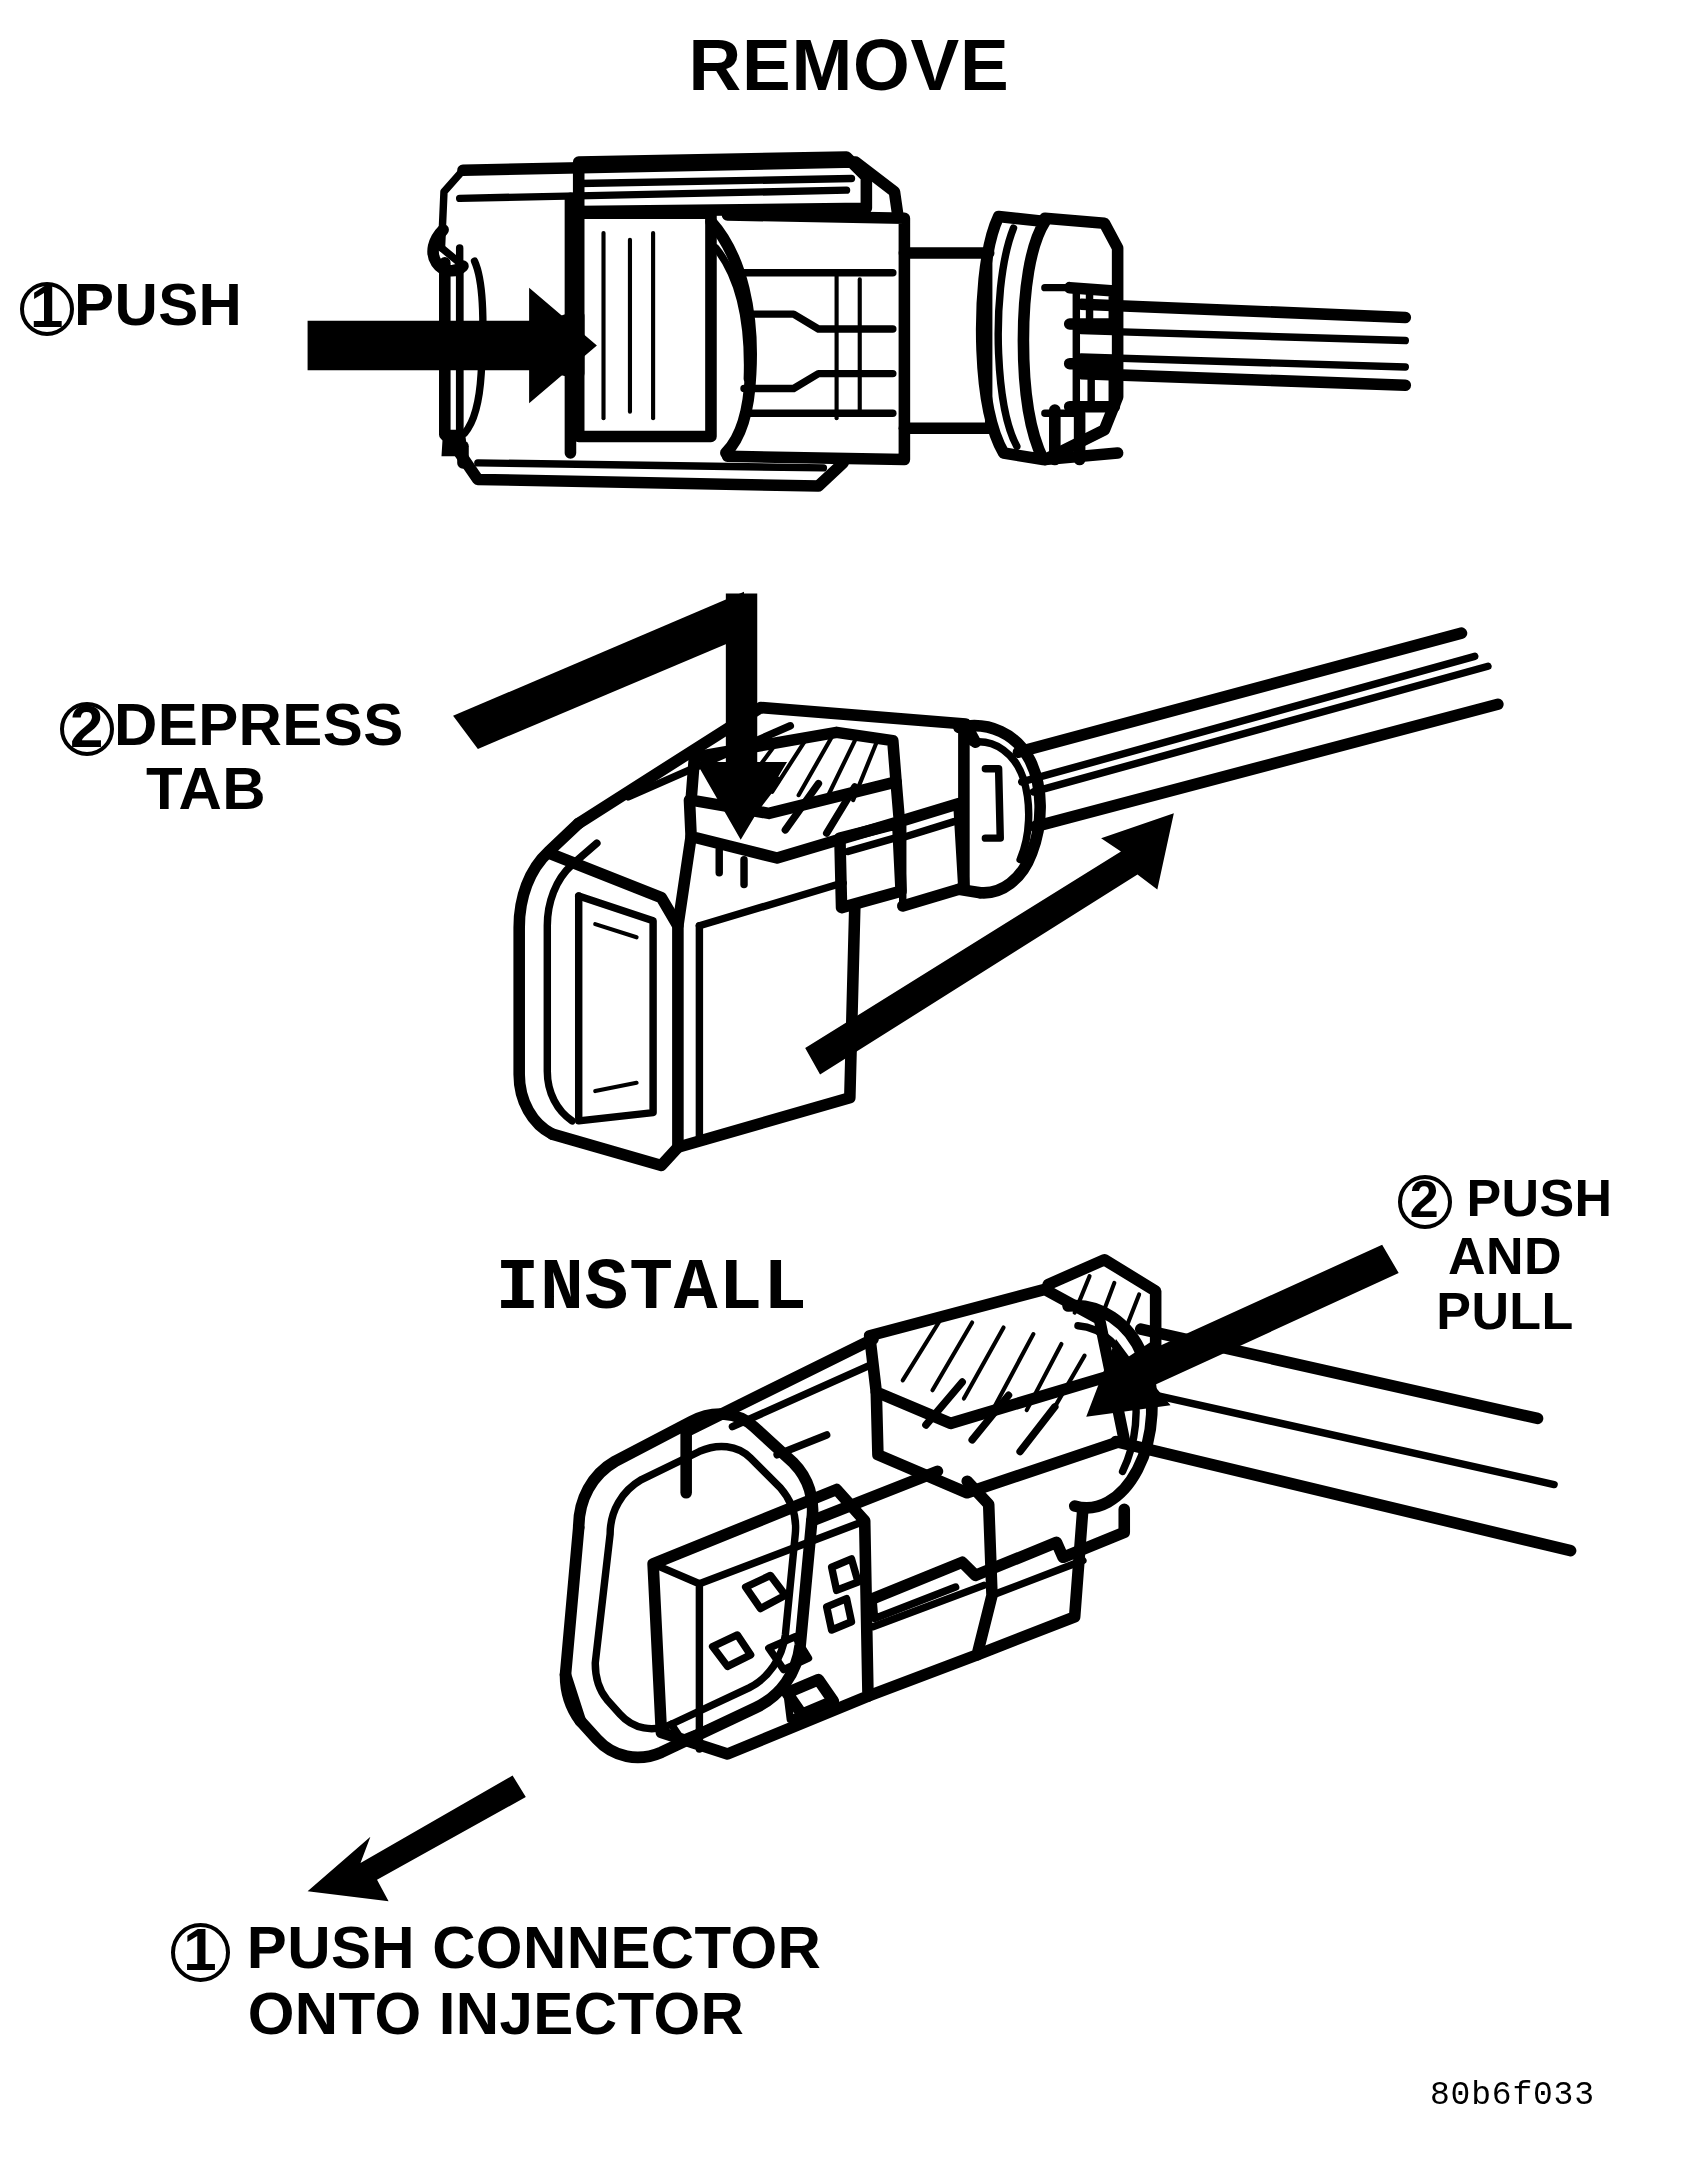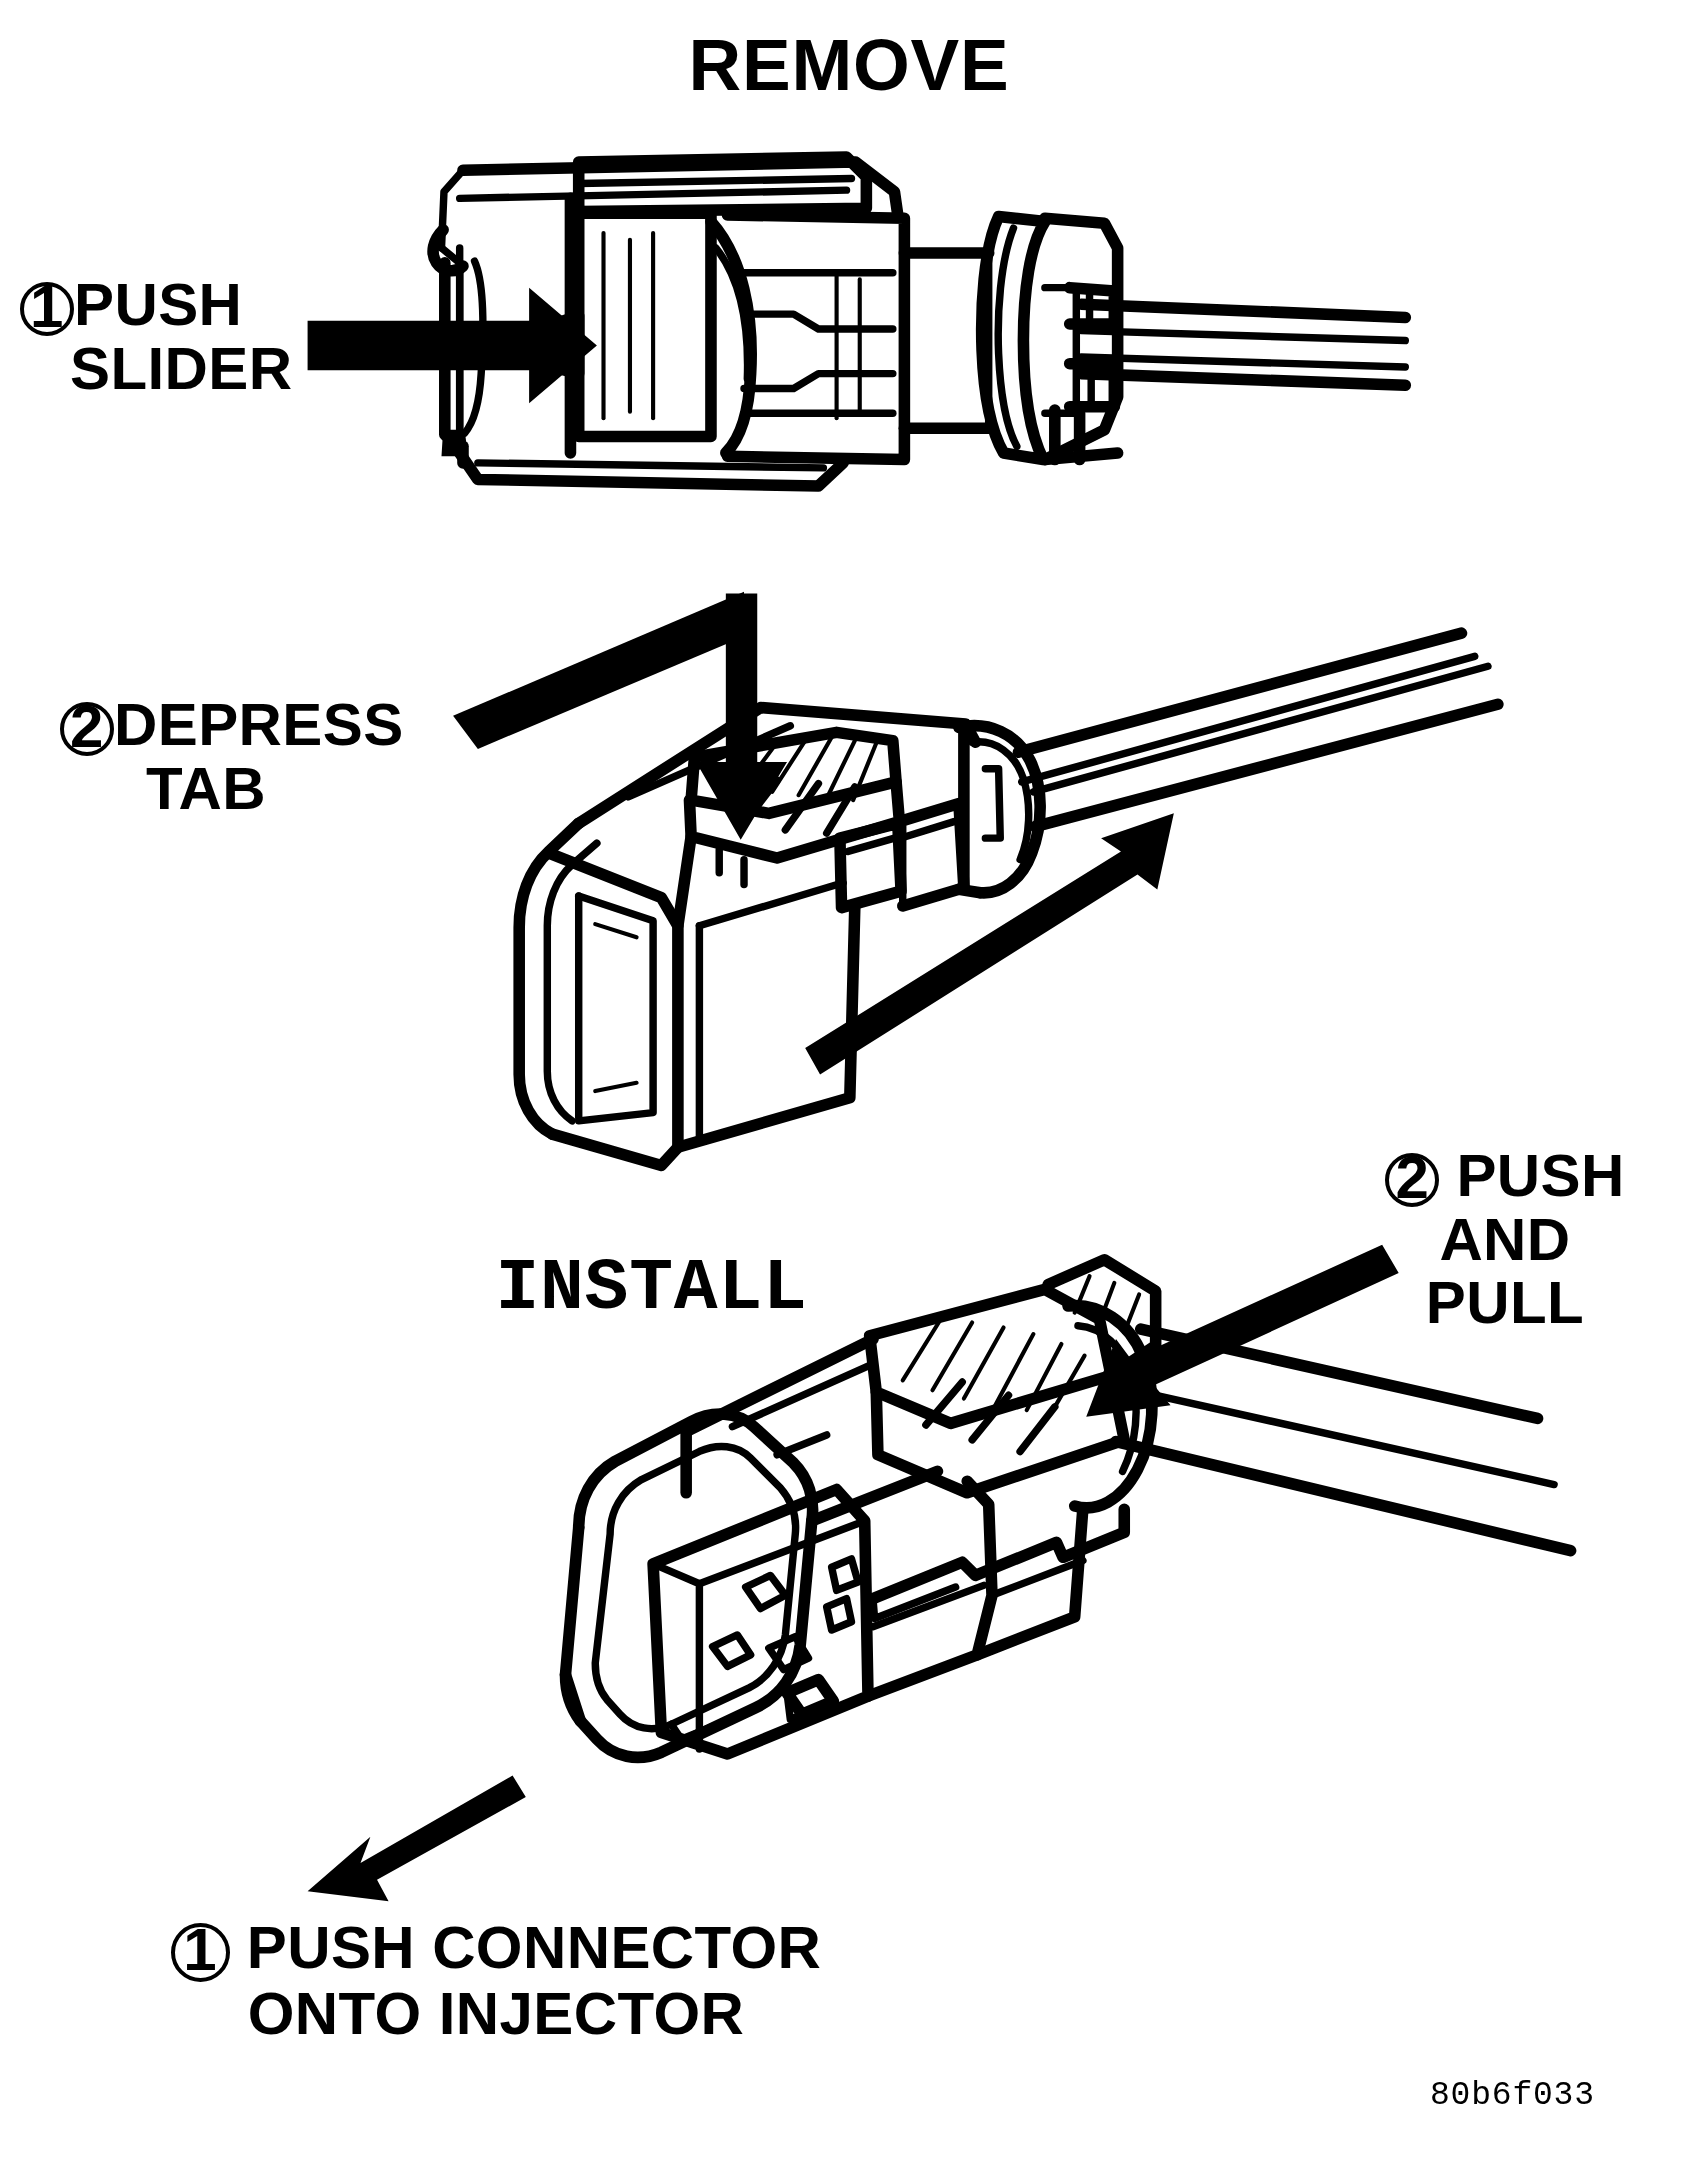--- a/index.html
+++ b/index.html
@@ -31,21 +31,21 @@
 
   #lbl-push-slider{left:20px;top:273px;width:347px;font-size:60px;}
   #lbl-push-slider .r1{white-space:nowrap;}
   #lbl-push-slider .r2{padding-left:50px;}
 
   #lbl-depress-tab{left:60px;top:693px;width:430px;font-size:60px;}
   #lbl-depress-tab .r2{padding-left:86px;}
 
   #lbl-pull-connector{left:1190px;top:785px;width:496px;font-size:60px;text-align:center;}
 
-  #lbl-push-lock{left:1319px;top:1144px;width:372px;font-size:60px;text-align:center;}
+  #lbl-push-lock{left:1319px;top:1171px;width:372px;font-size:52px;text-align:center;}
 
   #lbl-push-onto{left:124px;top:1916px;width:744px;font-size:60px;text-align:center;}
   #lbl-push-onto .r1{white-space:nowrap;}
 
   #fig-id{left:1430px;top:2077px;font-size:33px;letter-spacing:0.8px;}
 </style>
 </head>
 <body>
 
 <div class="stage">
@@ -287,21 +287,20 @@
   </svg>
 
   <div class="ttl" id="title-remove">REMOVE</div>
 
   <div class="ttl" id="title-install">INSTALL</div>
 
   <div class="lbl l" id="lbl-push-slider">
     <div class="r1">
       <span class="num">1</span><span>PUSH</span>
     </div>
-    <div class="r2">SLIDER</div>
   </div>
 
   <div class="lbl l" id="lbl-depress-tab">
     <div class="r1">
       <span class="num">2</span><span>DEPRESS</span>
     </div>
     <div class="r2">TAB</div>
   </div>
 
 

